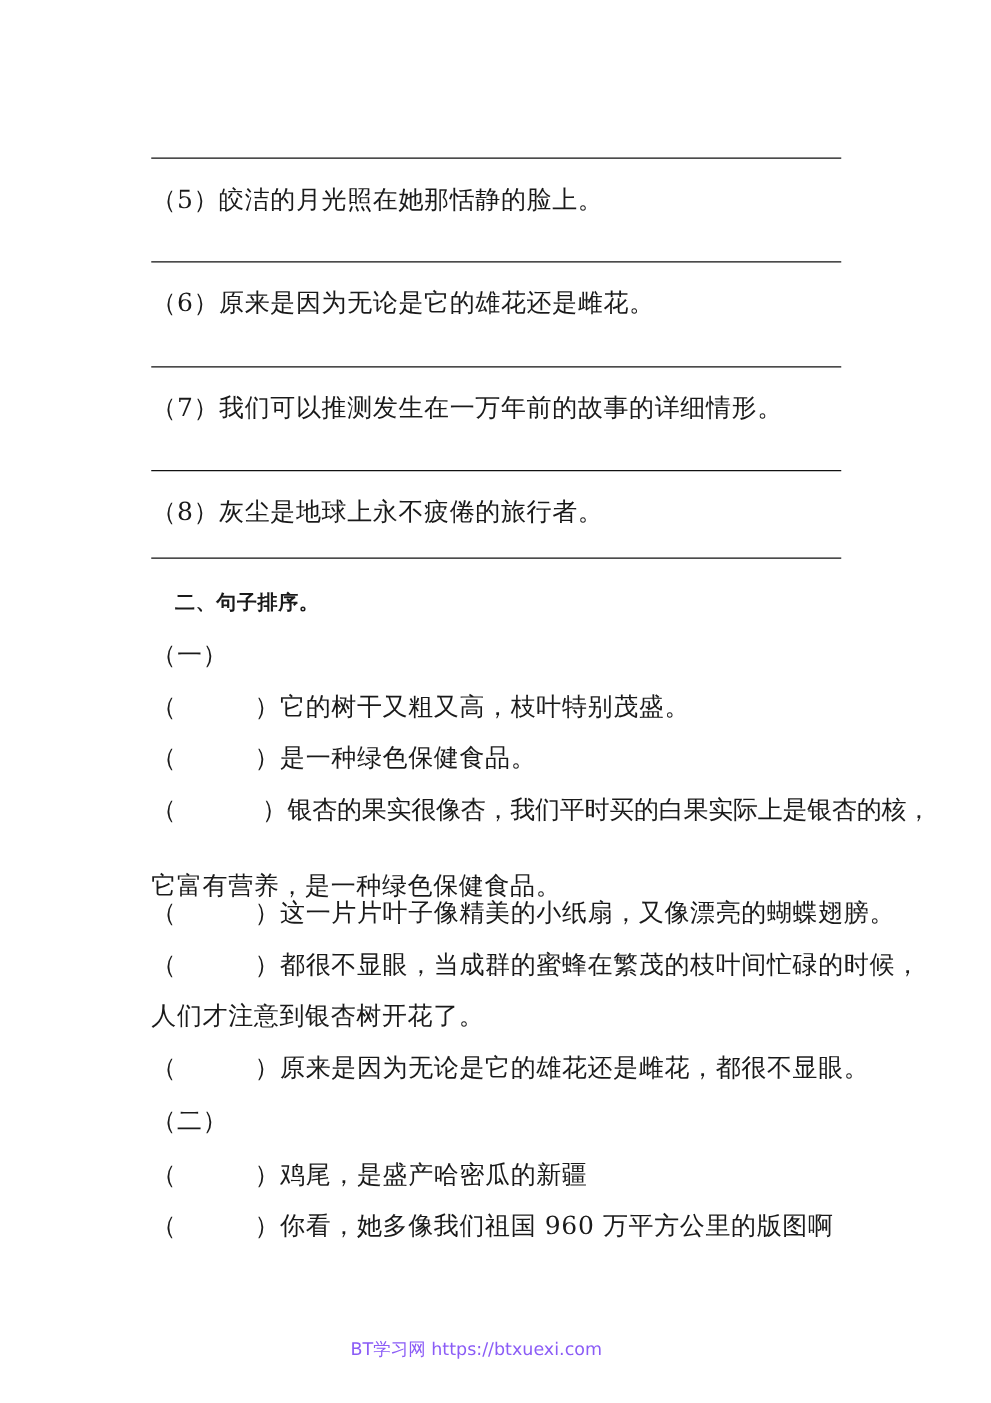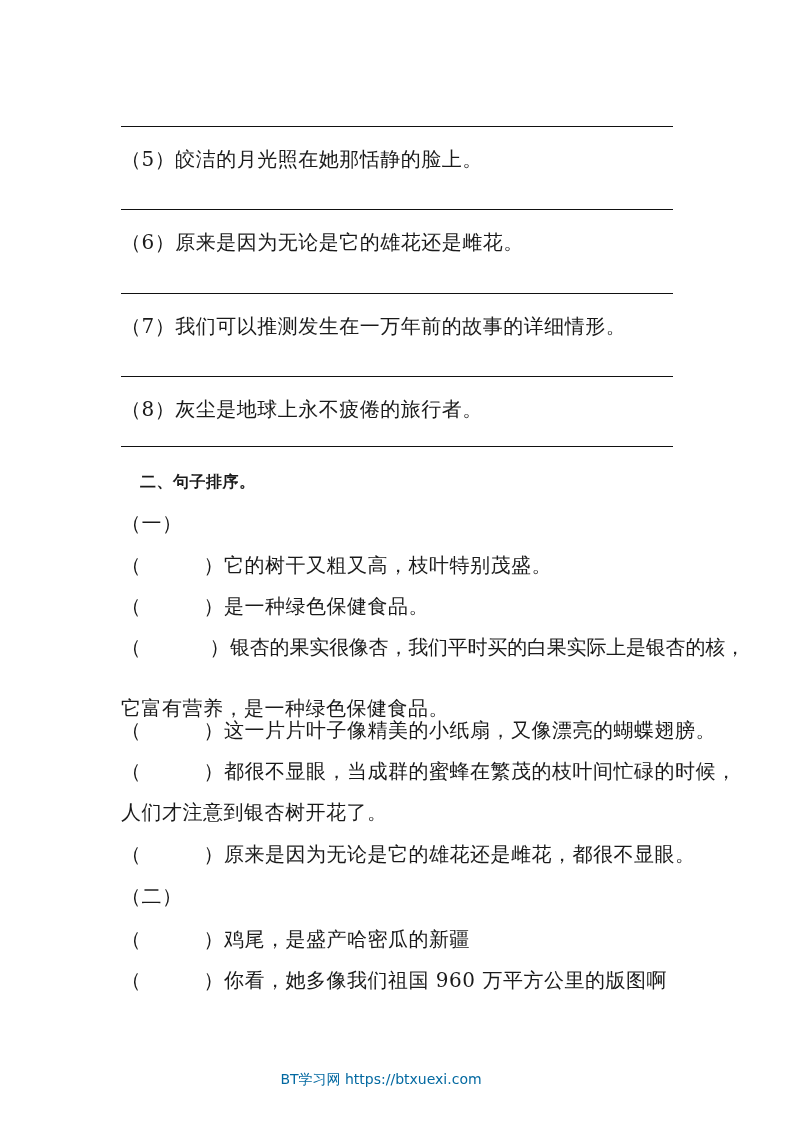--- a/index.html
+++ b/index.html
@@ -40,21 +40,21 @@
       width: 62px;
     }
     .footer {
       position: absolute;
       left: 0;
       width: 762px;
       top: 1071px;
       text-align: center;
       font-family: "DejaVu Sans", "Liberation Sans", sans-serif;
       font-size: 14px;
-      color: #0369a1;
+      color: #8b5cf6;
     }
   </style>
 </head>
 <body>
 
 <div class="rule" style="top:126px;"></div>
 <div class="line" style="top:149px;">
   <span>（5）</span><span>皎洁的月光照在她那恬静的脸上。</span>
 </div>
 <div class="rule" style="top:209px;"></div>

